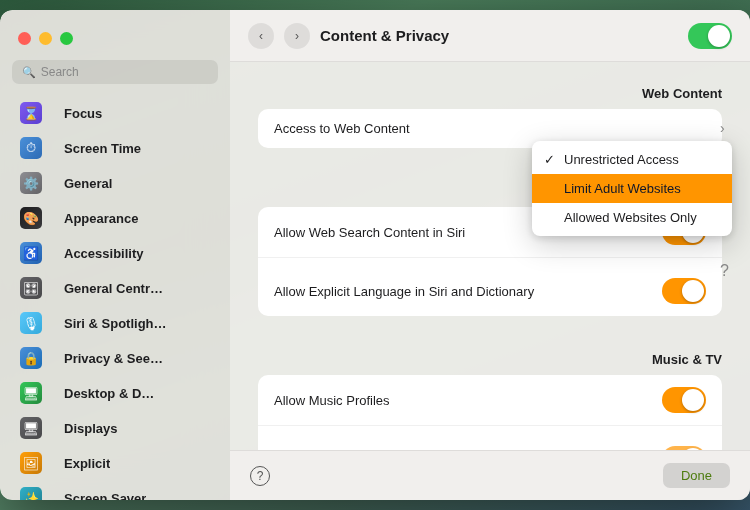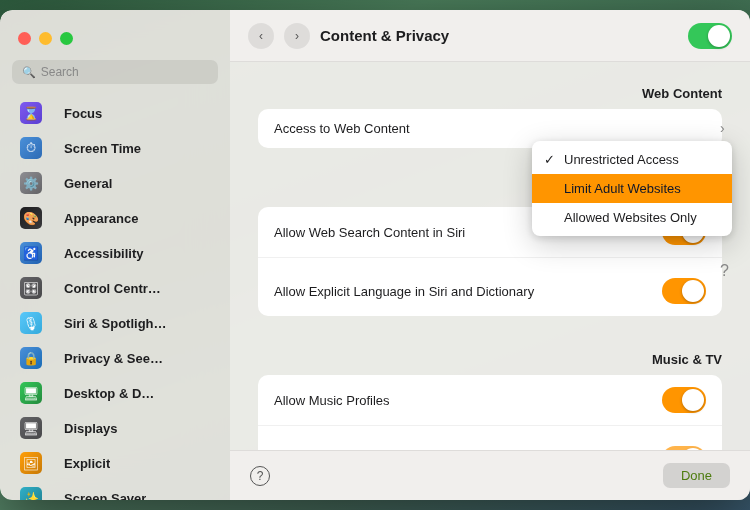--- a/index.html
+++ b/index.html
@@ -398,21 +398,21 @@
     <div class="sidebar-item">
       <div class="icon icon-appearance">🎨</div>
       <span class="sidebar-label">Appearance</span>
     </div>
     <div class="sidebar-item">
       <div class="icon icon-accessibility">♿</div>
       <span class="sidebar-label">Accessibility</span>
     </div>
     <div class="sidebar-item">
       <div class="icon icon-control">🎛</div>
-      <span class="sidebar-label">Control Centr…</span>
+      <span class="sidebar-label">General Centr…</span>
     </div>
     <div class="sidebar-item">
       <div class="icon icon-siri">🎙</div>
       <span class="sidebar-label">Siri &amp; Spotligh…</span>
     </div>
     <div class="sidebar-item">
       <div class="icon icon-privacy">🔒</div>
       <span class="sidebar-label">Privacy &amp; See…</span>
     </div>
     <div class="sidebar-item">

